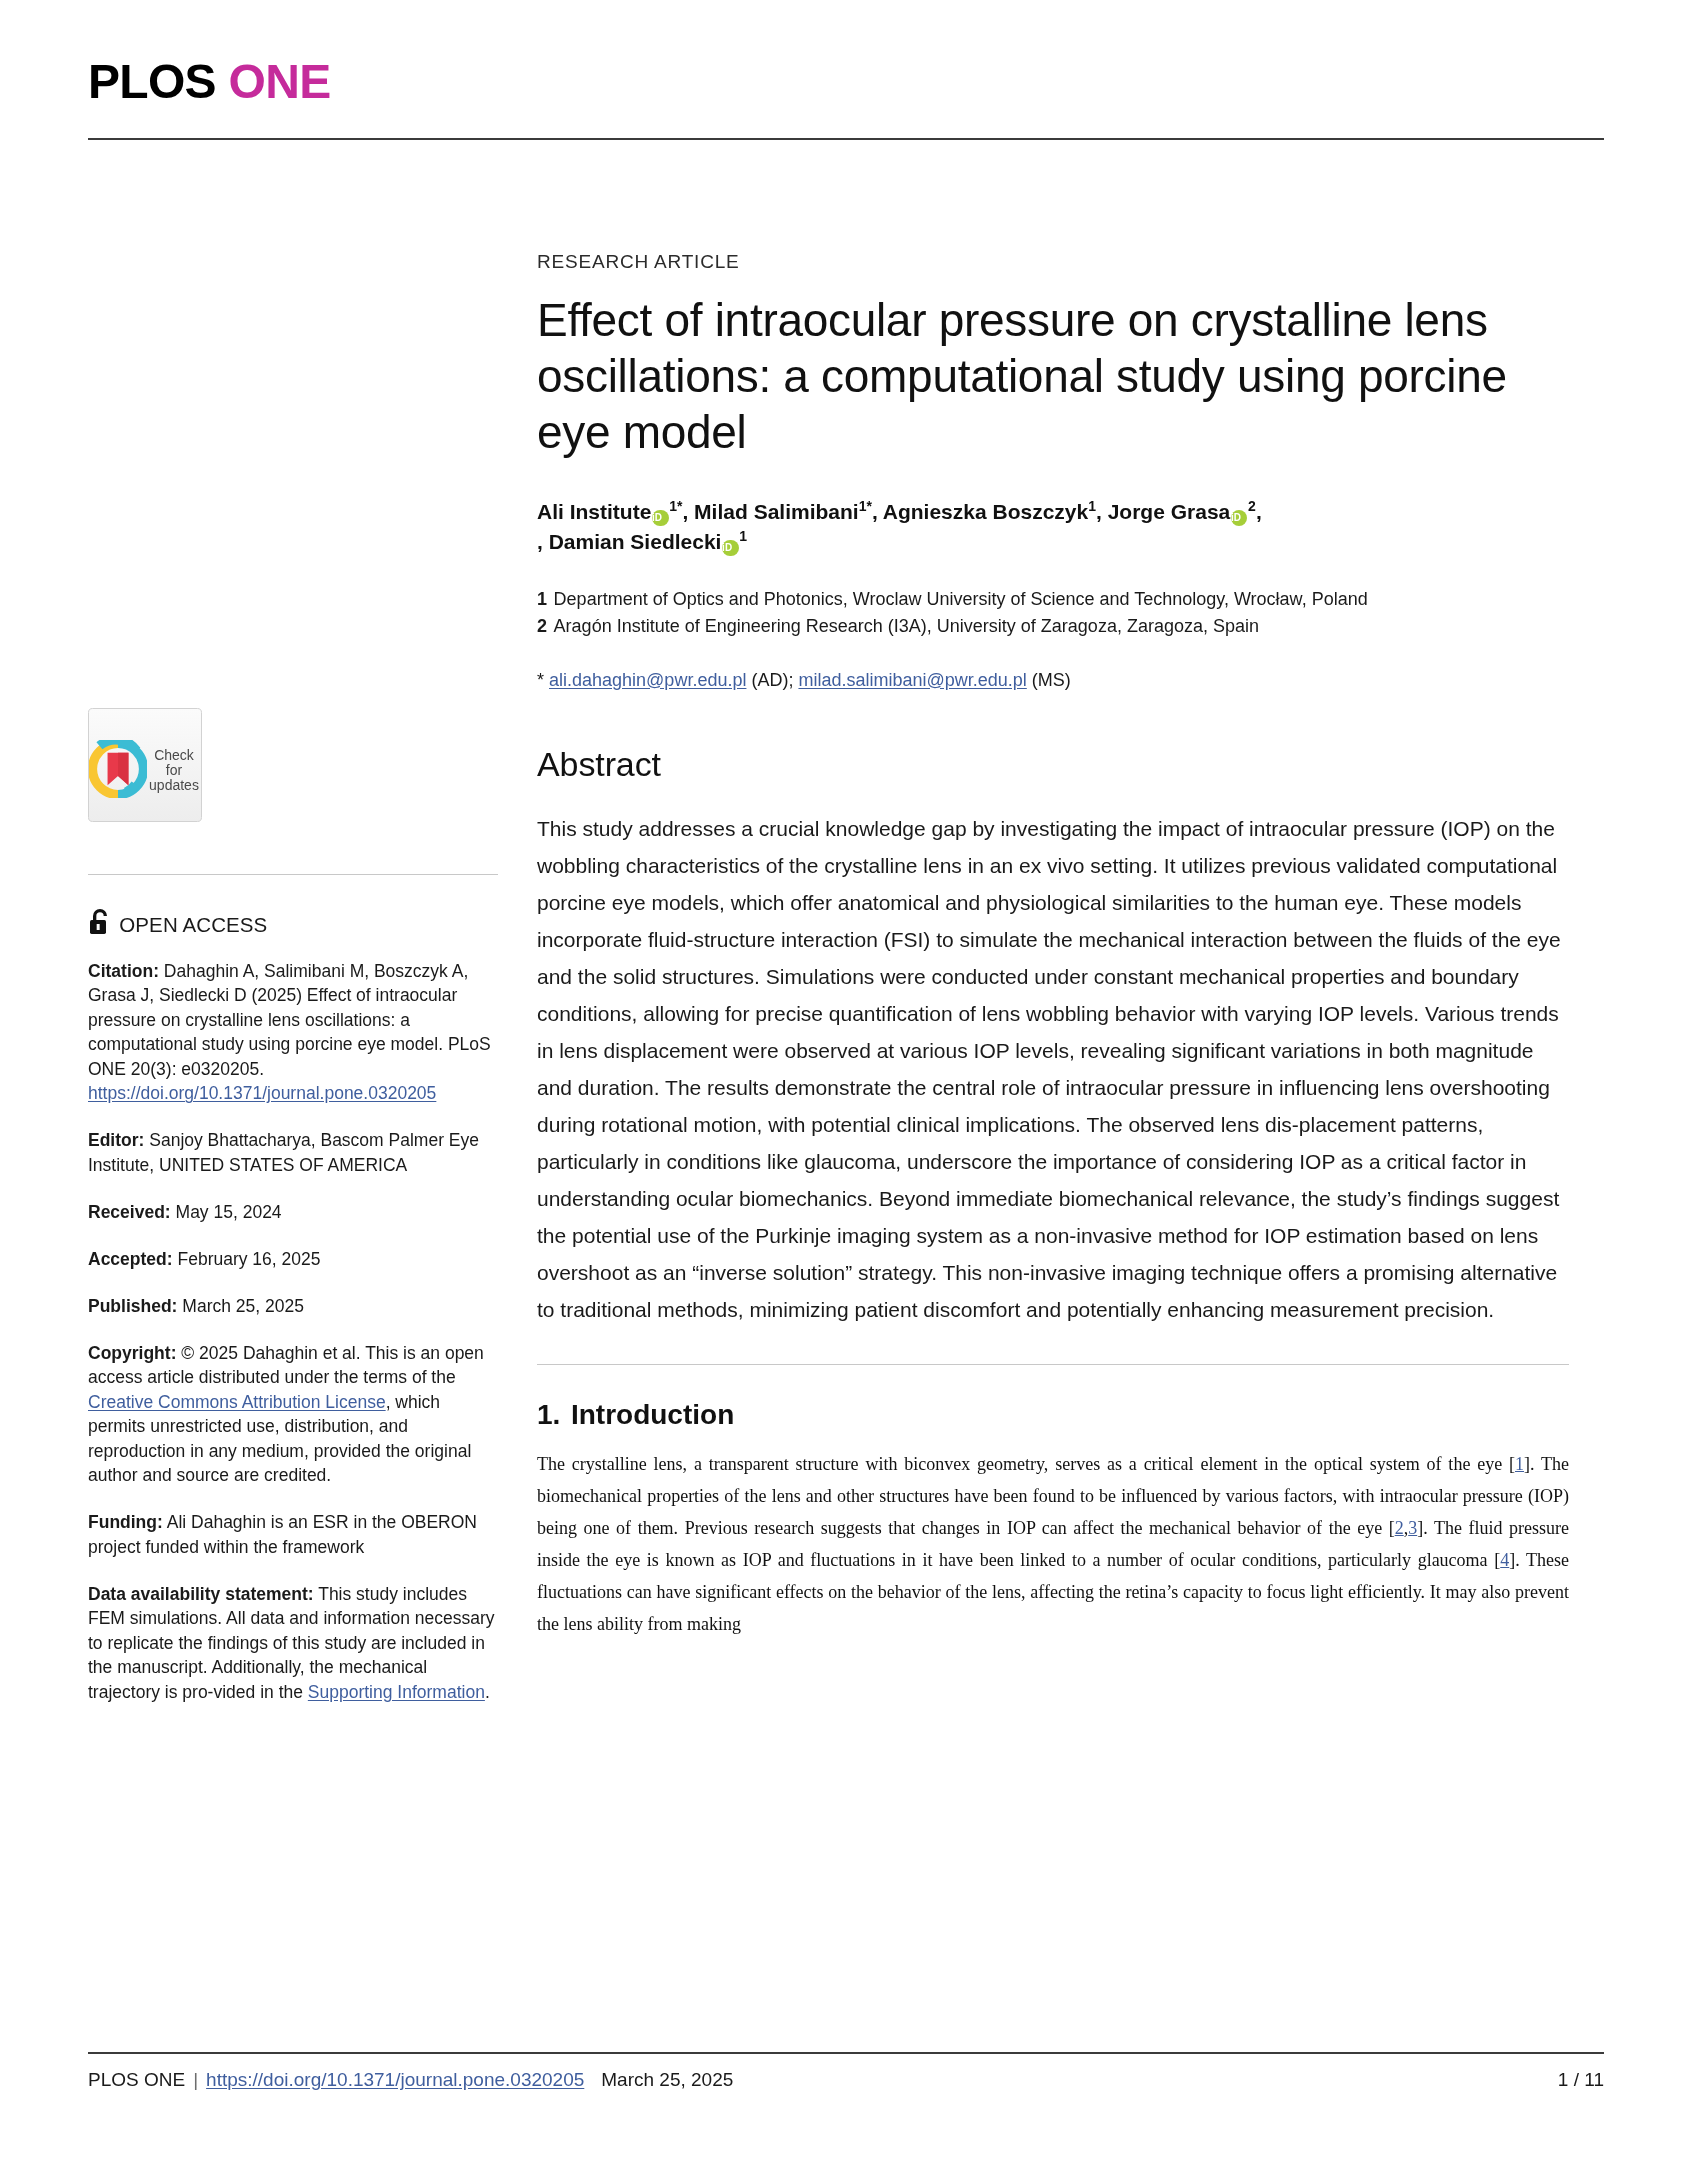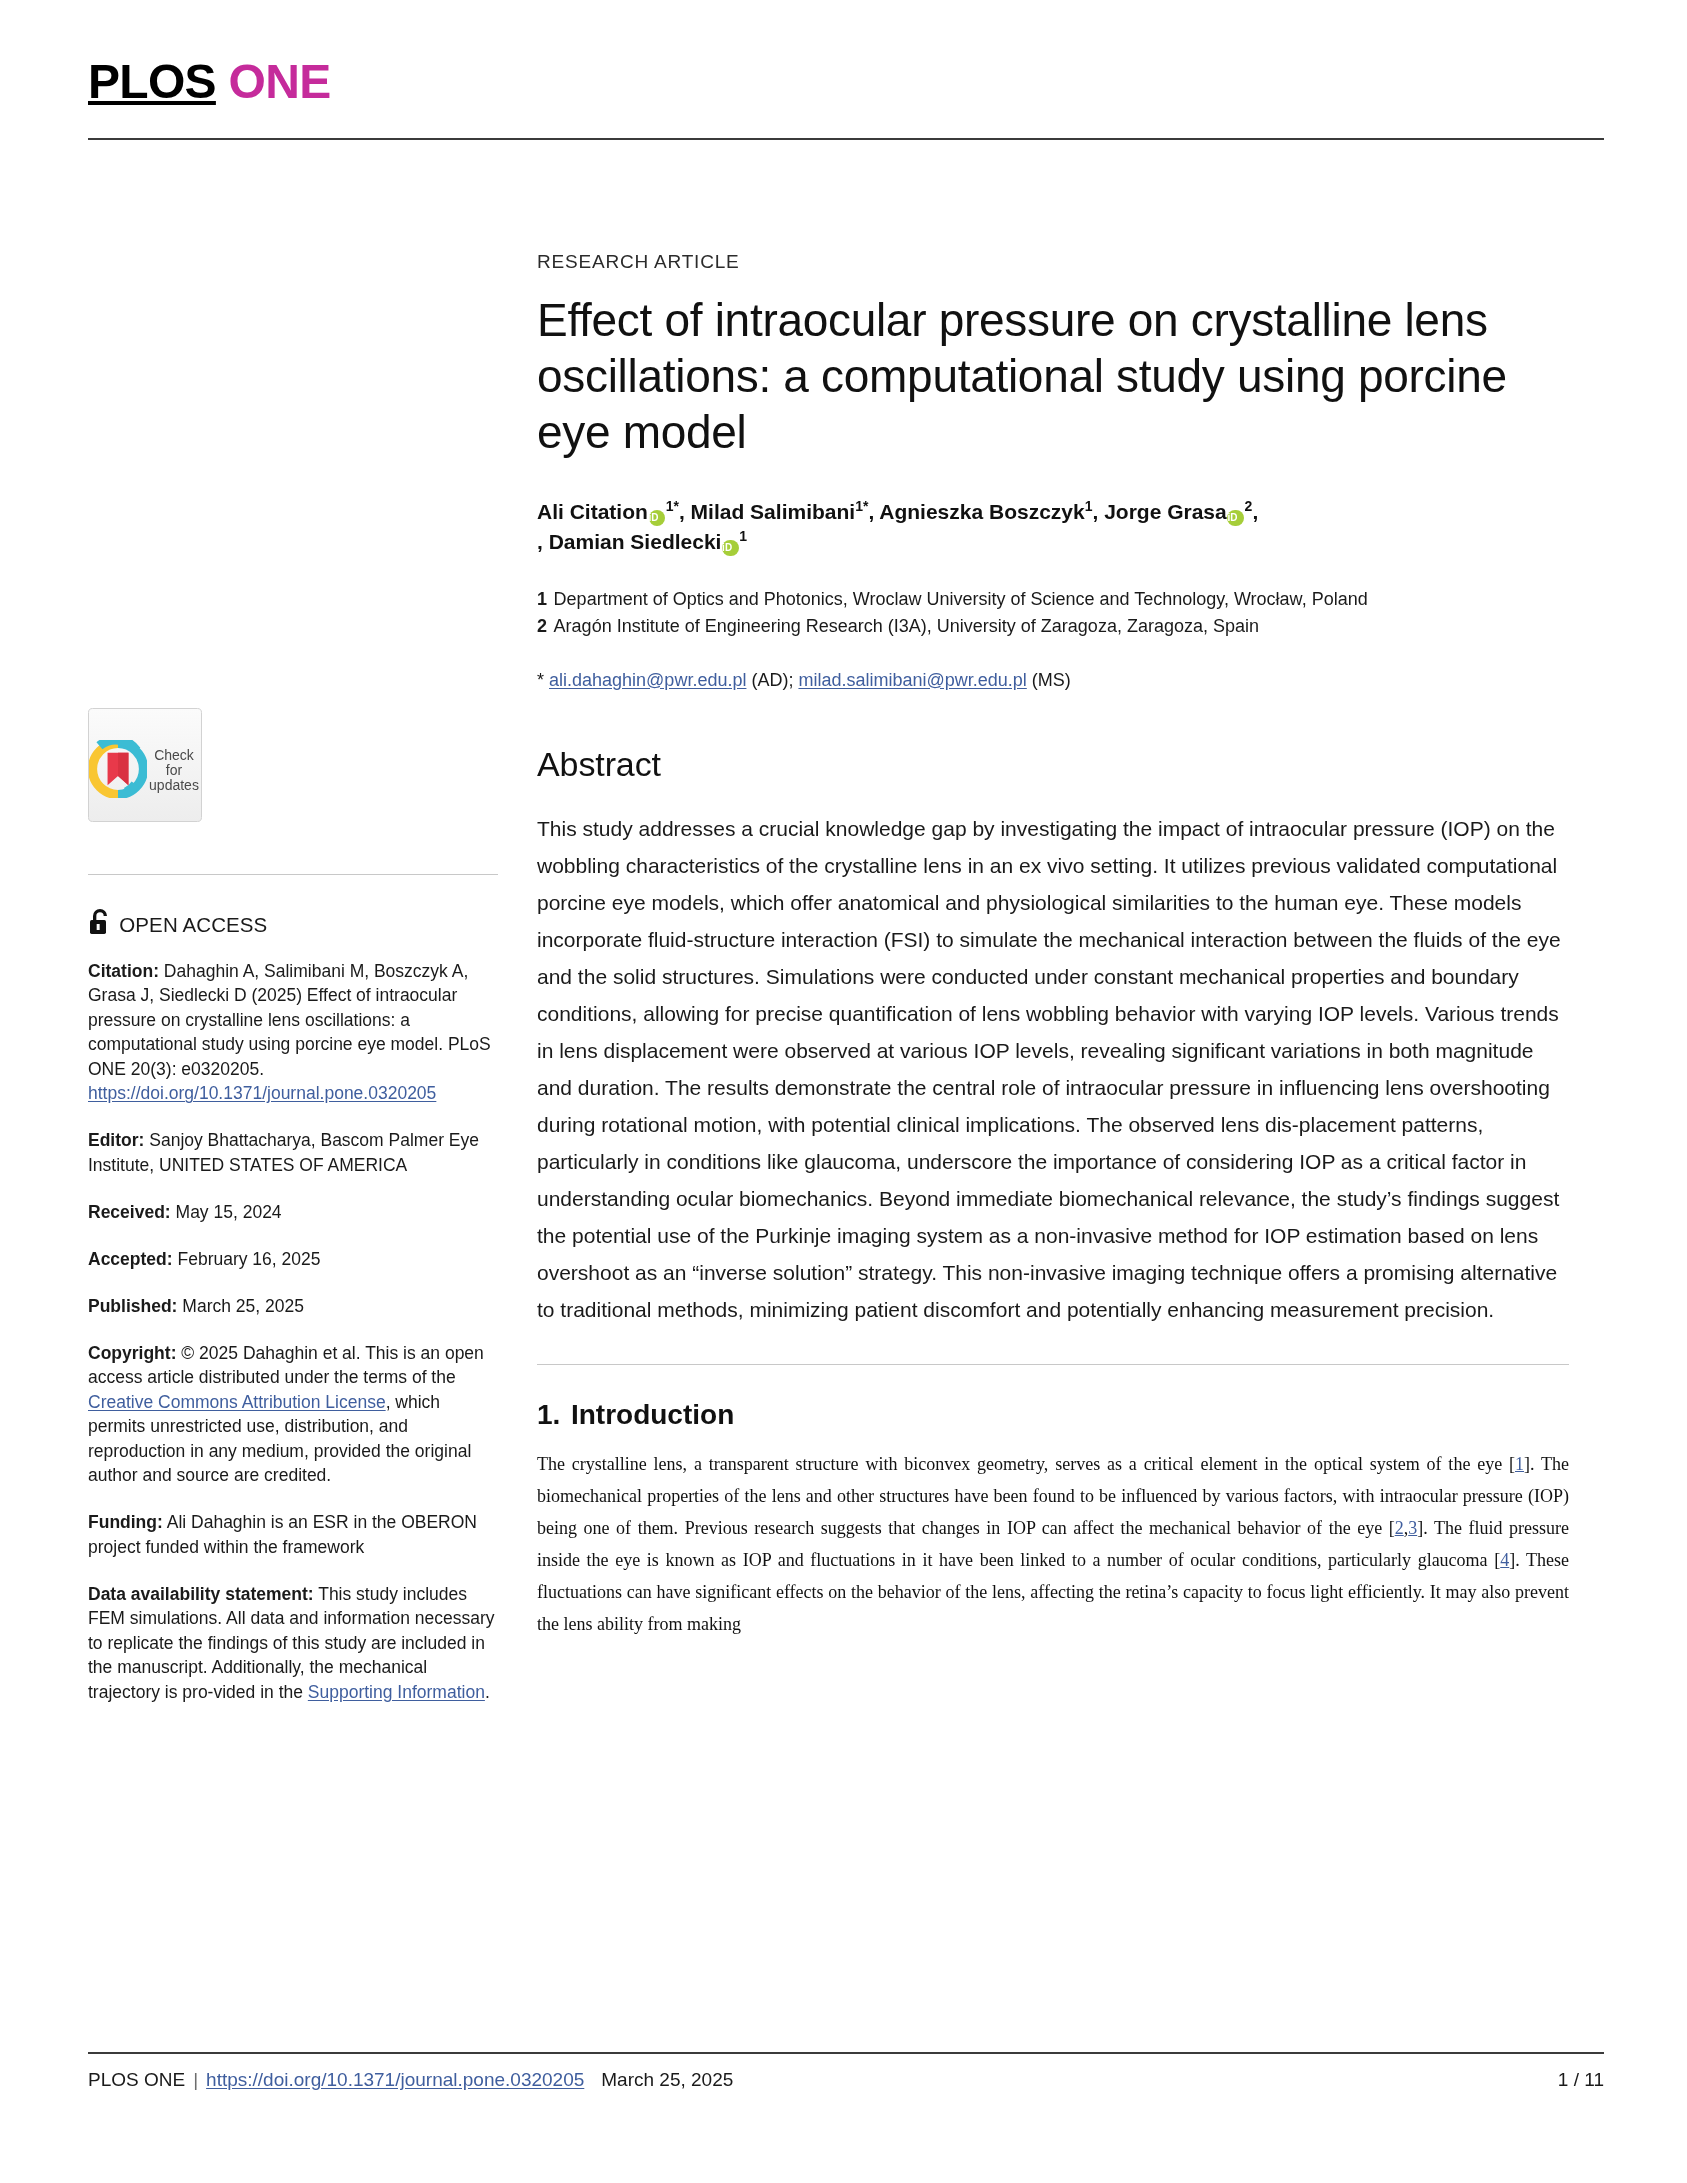--- a/index.html
+++ b/index.html
@@ -31,21 +31,21 @@
     width: 1516px;
   }
   .logo {
     font-family: "Liberation Sans", sans-serif;
     font-size: 48px;
     font-weight: 700;
     letter-spacing: -0.7px;
     line-height: 1;
     white-space: nowrap;
   }
-  .logo .plos { color: #000000; text-decoration: underline; }
+  .logo .plos { color: #000000; }
   .logo .one  { color: #c52b9b; }
   .masthead-rule {
     position: absolute;
     left: 88px;
     top: 138px;
     width: 1516px;
     height: 2px;
     background: #3b3b3b;
   }
 
@@ -336,21 +336,21 @@
     </div>
   </div>
 
   <div class="main">
 
     <div class="kicker">RESEARCH ARTICLE</div>
 
     <h1 class="title">Effect of intraocular pressure on crystalline lens oscillations: a computational study using porcine eye model</h1>
 
     <div class="authors">
-      <span>Ali Citation</span><span class="orcid">iD</span><span class="sup">1*</span><span>, Milad Salimibani</span><span class="sup">1*</span><span>, Agnieszka Boszczyk</span><span class="sup">1</span><span>, Jorge Grasa</span><span class="orcid">iD</span><span class="sup">2</span><span>,</span><br><span>, Damian Siedlecki</span><span class="orcid">iD</span><span class="sup">1</span>
+      <span>Ali Institute</span><span class="orcid">iD</span><span class="sup">1*</span><span>, Milad Salimibani</span><span class="sup">1*</span><span>, Agnieszka Boszczyk</span><span class="sup">1</span><span>, Jorge Grasa</span><span class="orcid">iD</span><span class="sup">2</span><span>,</span><br><span>, Damian Siedlecki</span><span class="orcid">iD</span><span class="sup">1</span>
     </div>
 
     <div class="affils">
       <div>
         <span class="num">1</span><span>Department of Optics and Photonics, Wroclaw University of Science and Technology, Wrocław, Poland</span>
       </div>
       <div>
         <span class="num">2</span><span>Aragón Institute of Engineering Research (I3A), University of Zaragoza, Zaragoza, Spain</span>
       </div>
     </div>

